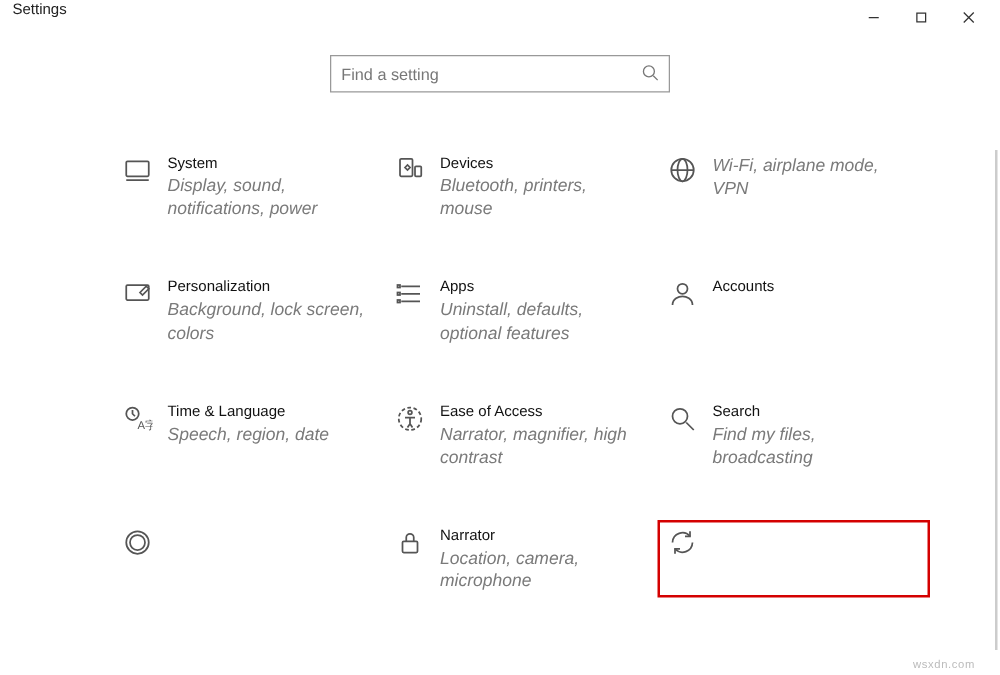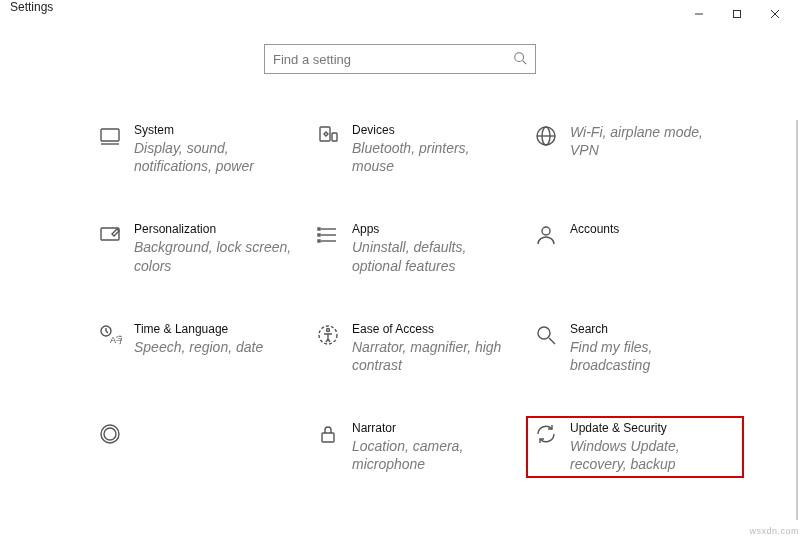--- a/index.html
+++ b/index.html
@@ -101,21 +101,21 @@
   .scroll-indicator {
     position: absolute;
     right: 2px;
     top: 120px;
     width: 2px;
     height: 400px;
     background: #ccc;
   }
   .watermark {
     position: absolute;
-    right: 1px;
+    right: 20px;
     bottom: 4px;
     font-size: 9px;
     color: #bbb;
     letter-spacing: 0.5px;
   }
 </style>
 </head>
 <body>
 
 <div class="titlebar">
@@ -304,23 +304,19 @@
 
   <div class="tile highlight">
     <span class="tile-icon">
       <svg viewBox="0 0 24 24">
           <path d="M4 12 a8 8 0 0 1 14 -5"></path>
           <polyline points="18 3 18 7 14 7"></polyline>
           <path d="M20 12 a8 8 0 0 1 -14 5"></path>
           <polyline points="6 21 6 17 10 17"></polyline>
         </svg>
     </span>
-    <div class="tile-text">
-      <div class="tile-title">Update &amp; Security</div>
-      <div class="tile-desc">Windows Update, recovery, backup</div>
-    </div>
   </div>
 
 </div>
 
 <div class="scroll-indicator"></div>
 
 <div class="watermark">wsxdn.com</div>
 
 </body></html>

